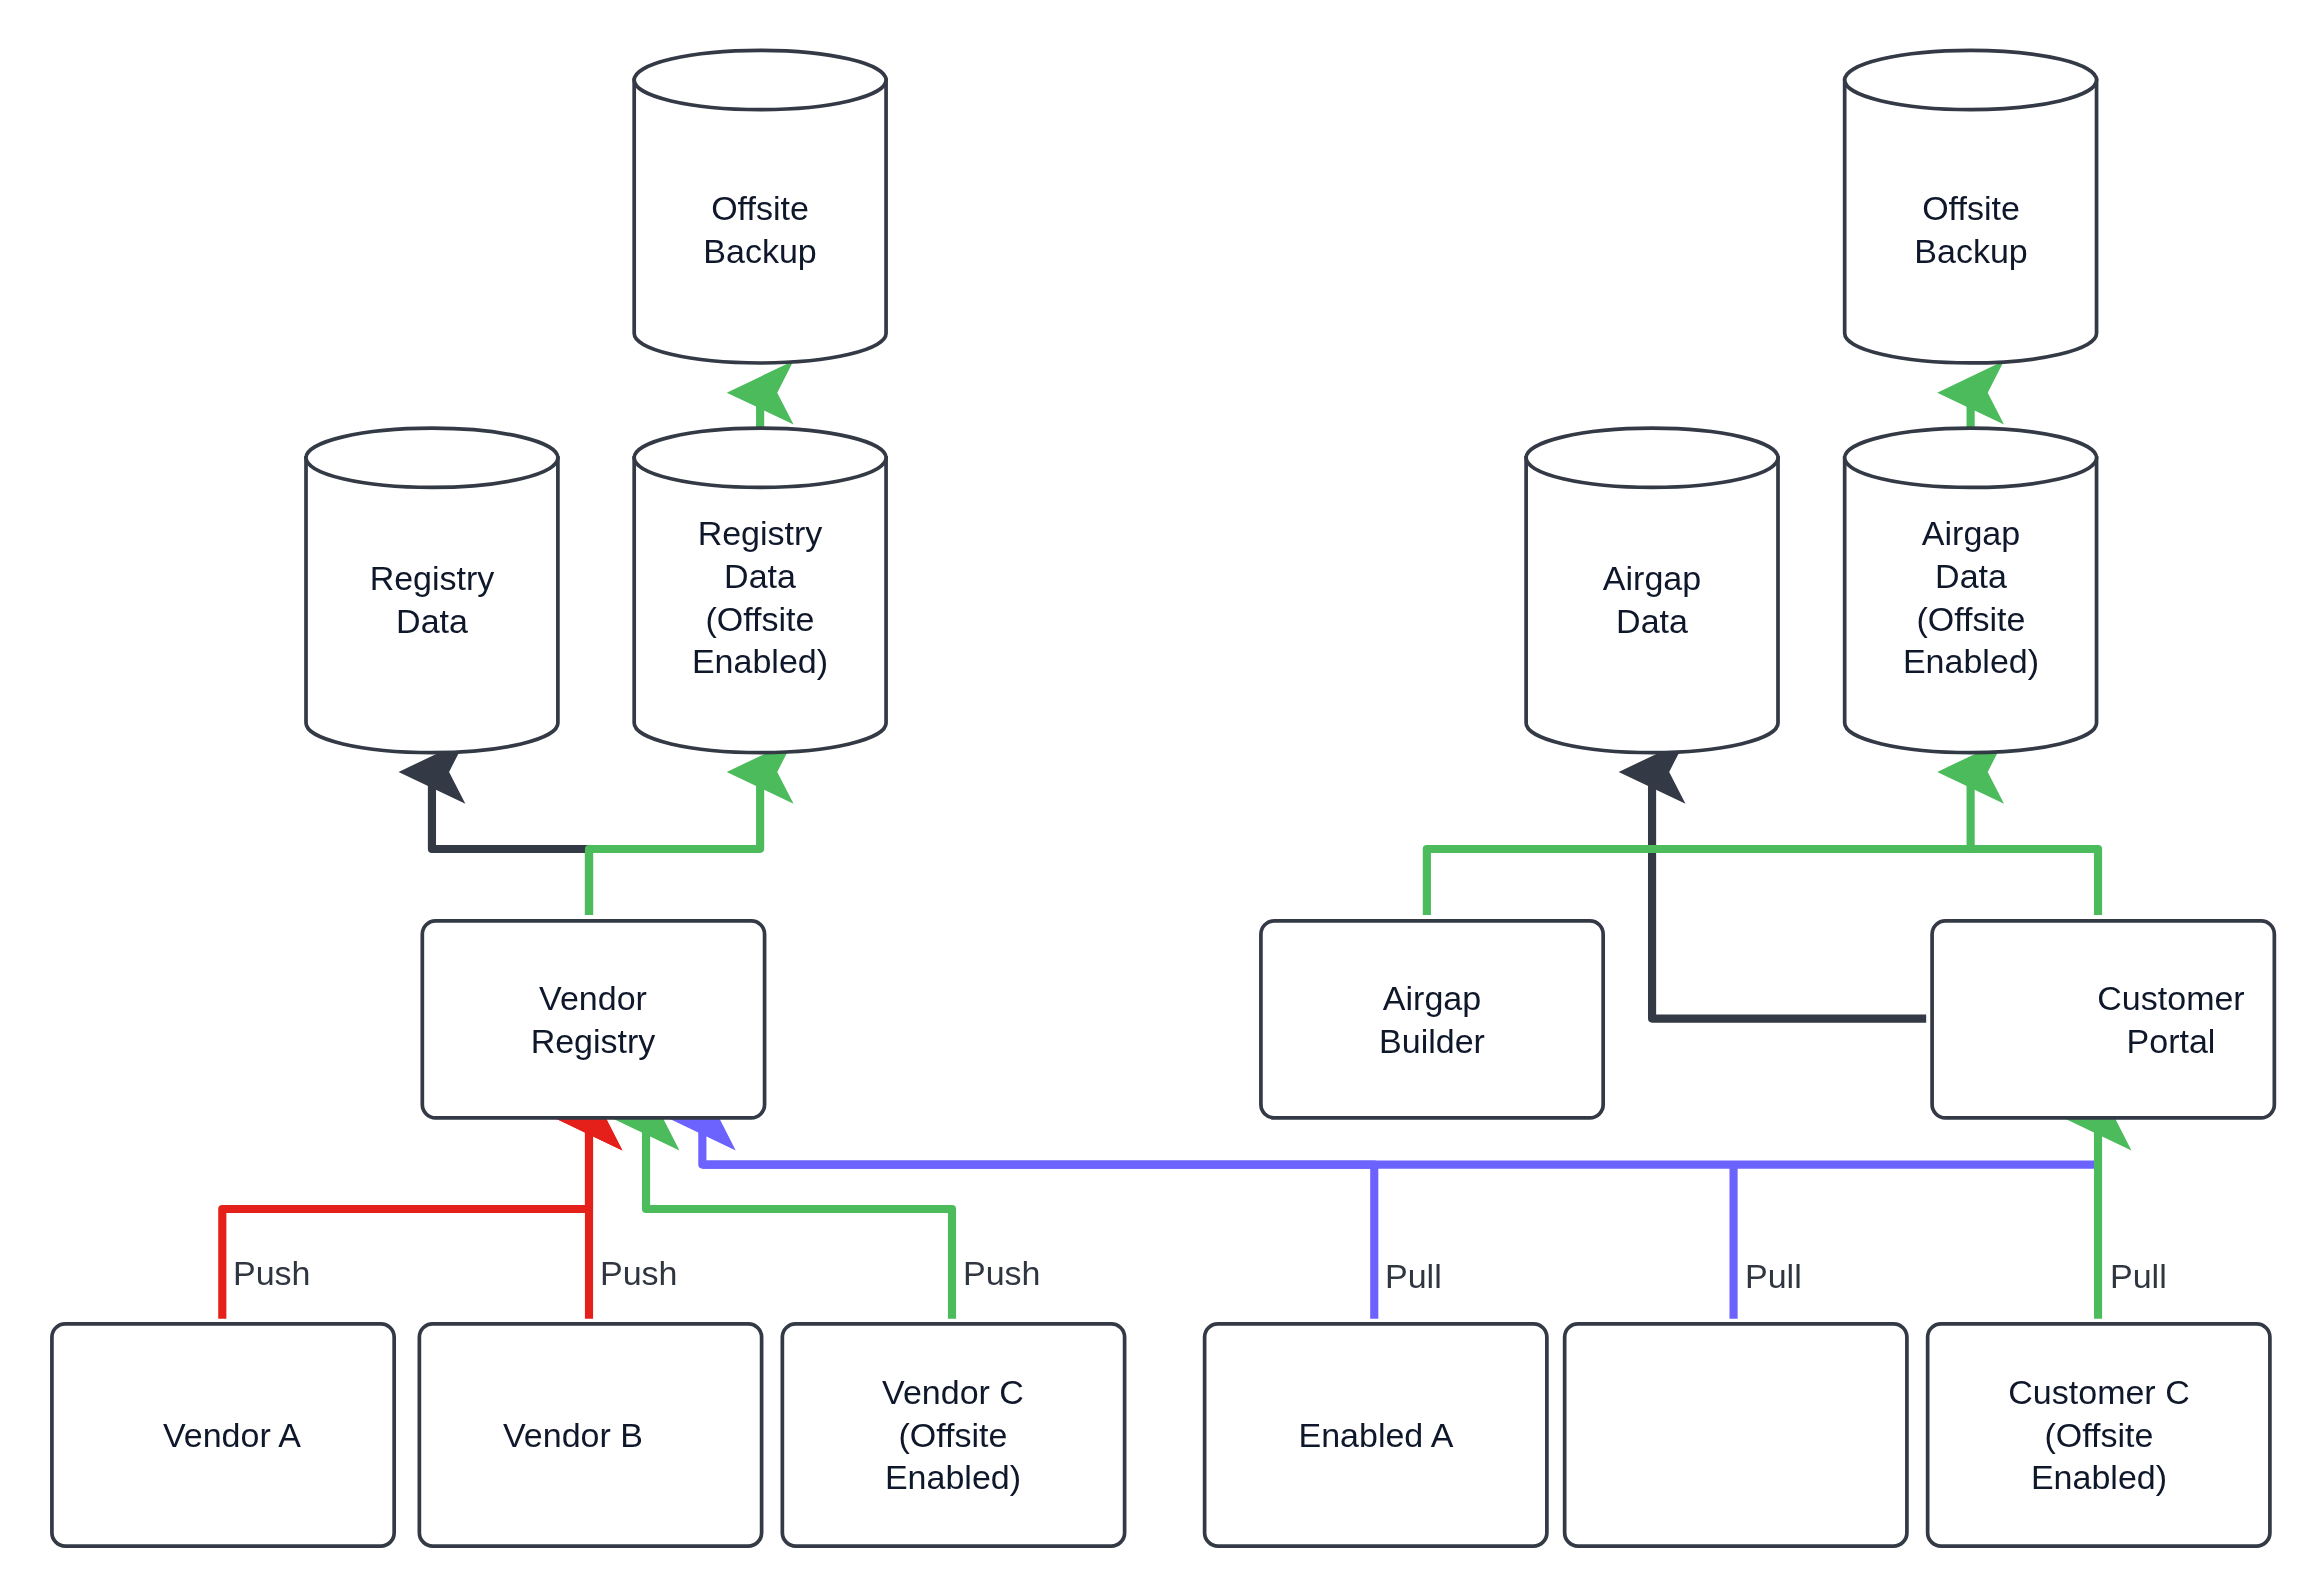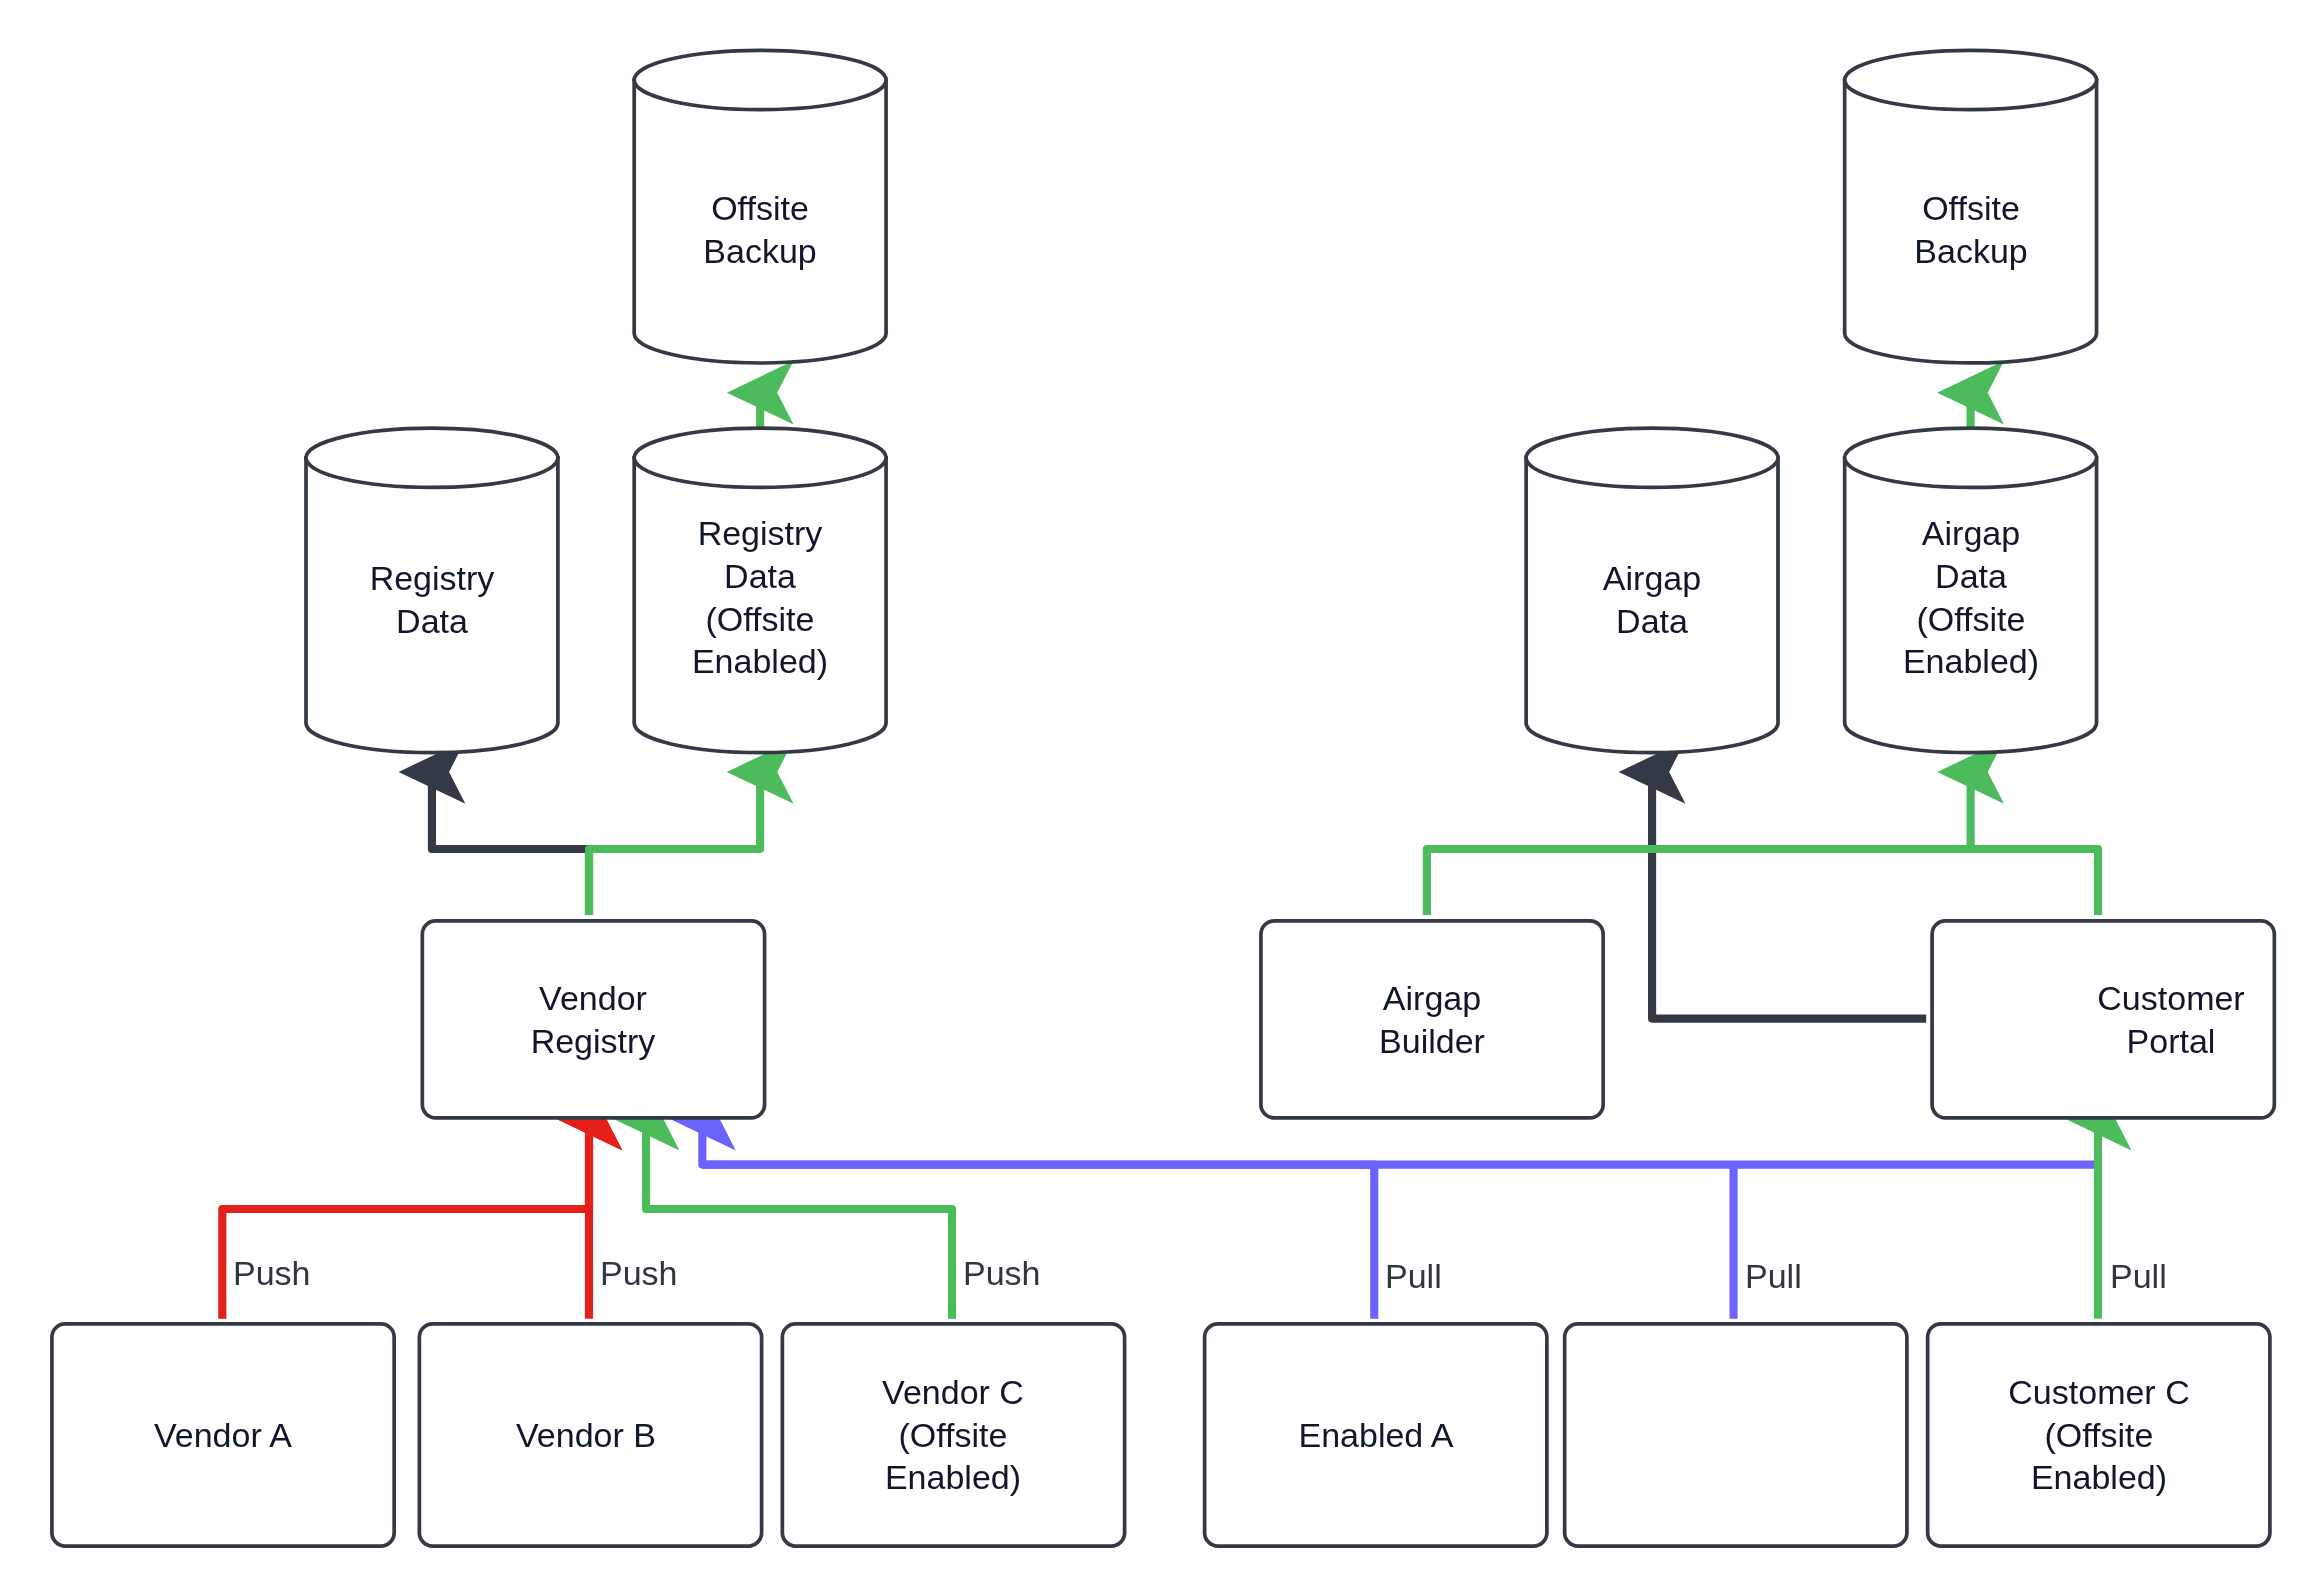--- a/index.html
+++ b/index.html
@@ -165,23 +165,23 @@
 
   <div class="node-label" style="left:422px; top:921px; width:342px; height:197px;">Vendor
 Registry</div>
 
   <div class="node-label" style="left:1261px; top:921px; width:342px; height:197px;">Airgap
 Builder</div>
 
   <div class="node-label" style="left:2000px; top:921px; width:342px; height:197px;">Customer
 Portal</div>
 
-  <div class="node-label" style="left:52px; top:1324px; width:342px; height:222px;">Vendor A</div>
-
-  <div class="node-label" style="left:415px; top:1324px; width:342px; height:222px;">Vendor B</div>
+  <div class="node-label" style="left:61px; top:1324px; width:342px; height:222px;">Vendor A</div>
+
+  <div class="node-label" style="left:402px; top:1324px; width:342px; height:222px;">Vendor B</div>
 
   <div class="node-label" style="left:782px; top:1324px; width:342px; height:222px;">Vendor C
 (Offsite
 Enabled)</div>
 
   <div class="node-label" style="left:1205px; top:1324px; width:342px; height:222px;">Enabled A</div>
 
 
   <div class="node-label" style="left:1928px; top:1324px; width:342px; height:222px;">Customer C
 (Offsite

